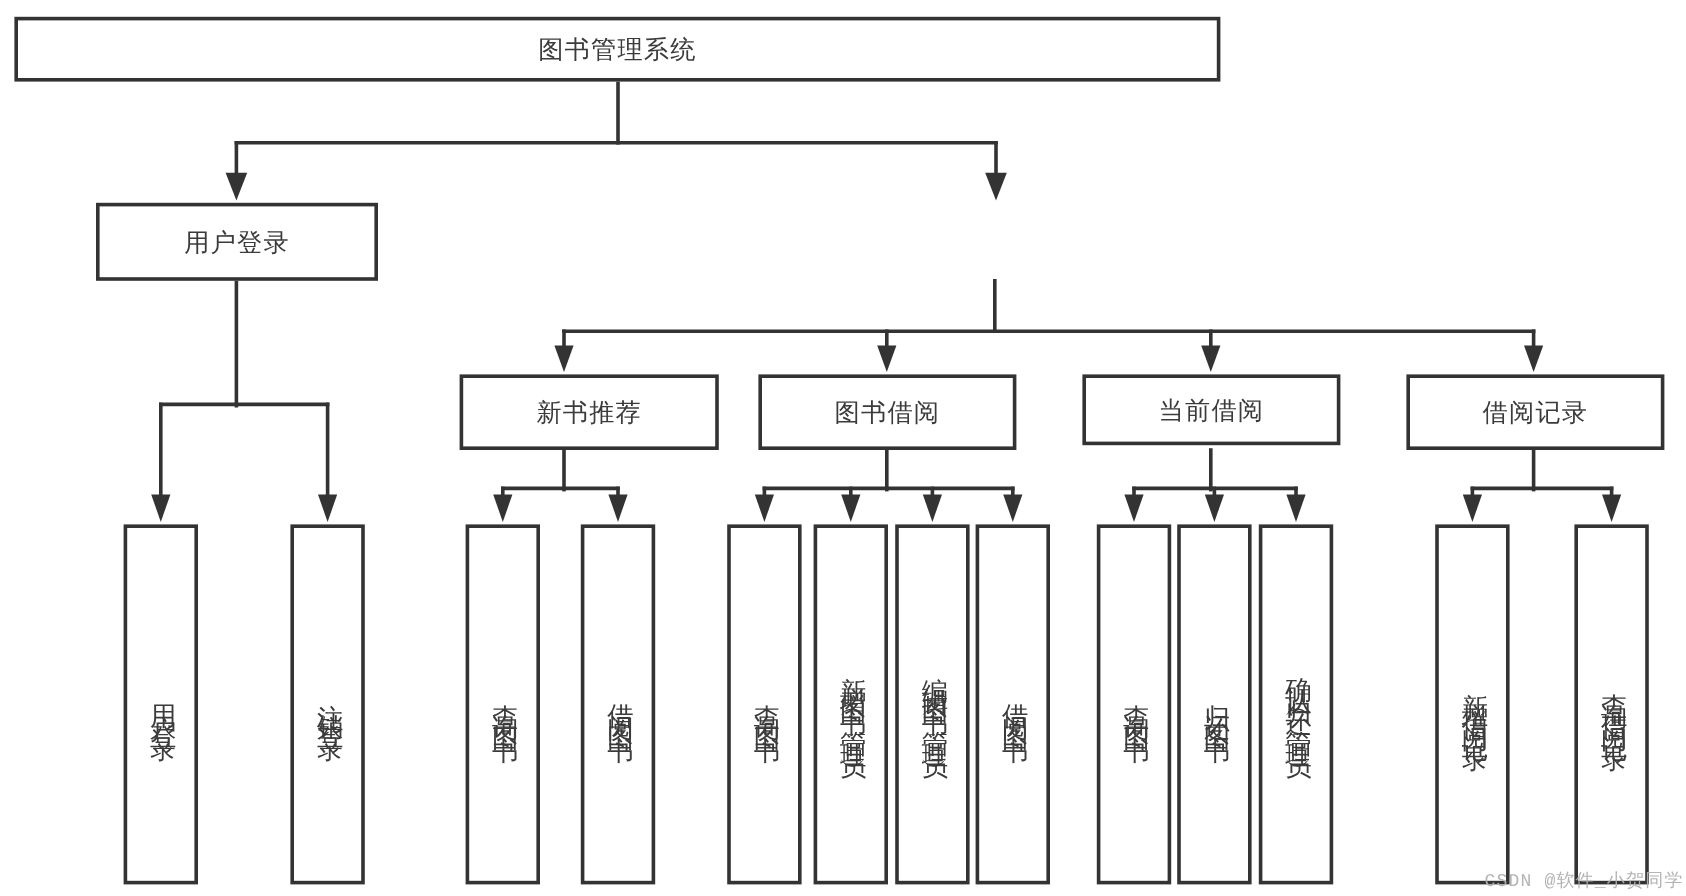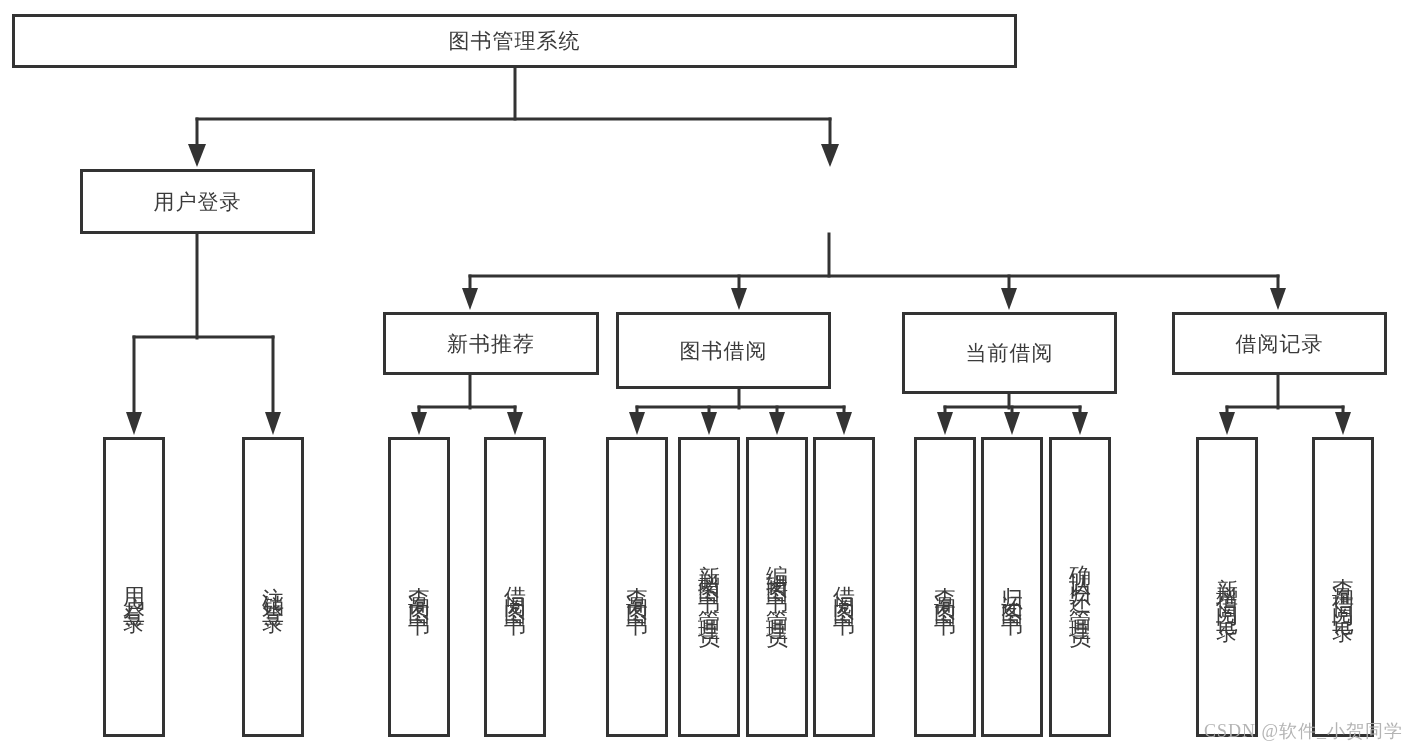--- a/index.html
+++ b/index.html
@@ -1,20 +1,20 @@
 <!DOCTYPE html>
 <html><head>
 <meta charset="utf-8">
 <style>
   html,body{margin:0;padding:0;background:#ffffff;}
   #stage{
     position:relative;
     width:1405px;height:747px;
     background:#ffffff;
-    font-family:Liberation Serif, serif;
+    font-family:Liberation Mono, monospace;
     overflow:hidden;
     border-radius:12px;
   }
   #connectors{position:absolute;left:0;top:0;width:1405px;height:747px;}
   #connectors line{stroke:#333333;stroke-width:3;stroke-linecap:square;}
   #connectors polygon{fill:#333333;}
   .box{
     position:absolute;
     box-sizing:border-box;
     border:3px solid #333333;
@@ -29,21 +29,21 @@
     writing-mode:vertical-rl;
     text-orientation:mixed;
     font-size:22px;
     letter-spacing:9px;
     line-height:1.1;
   }
   .watermark{
     position:absolute;
     right:2px;
     bottom:4px;
-    font-size:18px;
+    font-size:15px;
     color:rgba(176,176,176,0.95);
     letter-spacing:1px;
     z-index:10;
     white-space:nowrap;
   }
 </style>
 </head>
 <body>
 
 <div id="stage">
@@ -108,22 +108,22 @@
     <polygon points="1219,412 1235,412 1227,435"></polygon>
     <line x1="1343" y1="407" x2="1343" y2="414"></line>
     <polygon points="1335,412 1351,412 1343,435"></polygon>
   </svg>
 
   <div class="box hbox" style="left:12px;top:14px;width:1005px;height:54px;">图书管理系统</div>
 
   <div class="box hbox" style="left:80px;top:169px;width:235px;height:65px;">用户登录</div>
 
   <div class="box hbox" style="left:383px;top:312px;width:216px;height:63px;">新书推荐</div>
-  <div class="box hbox" style="left:616px;top:312px;width:215px;height:77px;">图书借阅</div>
-  <div class="box hbox" style="left:902px;top:312px;width:215px;height:82px;">当前借阅</div>
+  <div class="box hbox" style="left:632px;top:312px;width:215px;height:63px;">图书借阅</div>
+  <div class="box hbox" style="left:902px;top:312px;width:215px;height:59px;">当前借阅</div>
   <div class="box hbox" style="left:1172px;top:312px;width:215px;height:63px;">借阅记录</div>
 
   <div class="box vbox" style="left:103px;top:437px;width:62px;height:300px;">用户登录</div>
   <div class="box vbox" style="left:242px;top:437px;width:62px;height:300px;">注销登录</div>
 
   <div class="box vbox" style="left:388px;top:437px;width:62px;height:300px;">查询图书</div>
   <div class="box vbox" style="left:484px;top:437px;width:62px;height:300px;">借阅图书</div>
 
   <div class="box vbox" style="left:606px;top:437px;width:62px;height:300px;">查询图书</div>
   <div class="box vbox" style="left:678px;top:437px;width:62px;height:300px;">新增图书（管理员）</div>

